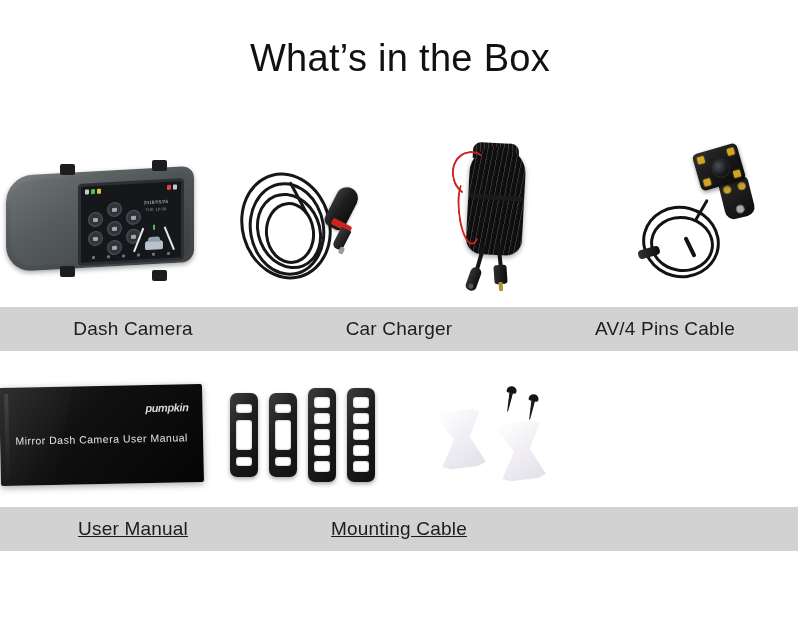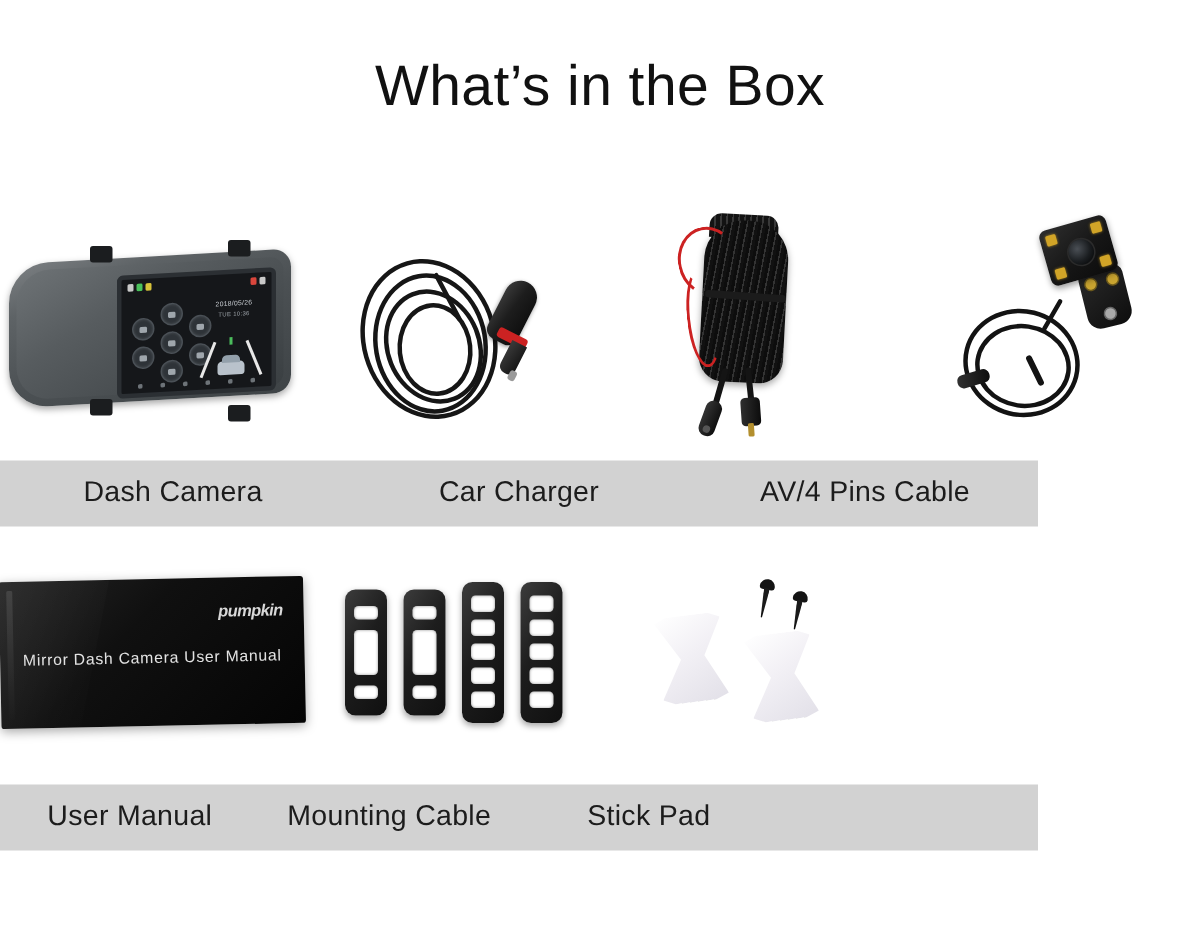--- a/index.html
+++ b/index.html
@@ -45,27 +45,27 @@
     position: relative;
     display: flex;
     align-items: center;
     justify-content: center;
   }
 
   
   .caption-band {
     position: absolute;
     left: 0;
-    width: 692px;
+    width: 798px;
     height: 44px;
     background: #d2d2d2;
     display: flex;
   }
   .caption-band.band-1 { top: 307px; }
-  .caption-band.band-2 { top: 523px; }
+  .caption-band.band-2 { top: 507px; text-decoration: underline; }
   .caption-cell {
     flex: 1 1 0;
     display: flex;
     align-items: center;
     justify-content: center;
     font-size: 19px;
     color: #1c1c1c;
     letter-spacing: 0.2px;
   }
   .caption-cell.empty { color: transparent; }
@@ -796,15 +796,14 @@
       </span>
     </div>
   </div>
 
   <div class="product-cell"></div>
 </div>
 
 <div class="caption-band band-2">
   <div class="caption-cell">User Manual</div>
   <div class="caption-cell">Mounting Cable</div>
-  <div class="caption-cell">Stick Pad</div>
   <div class="caption-cell empty"></div>
 </div>
 
 </body></html>

